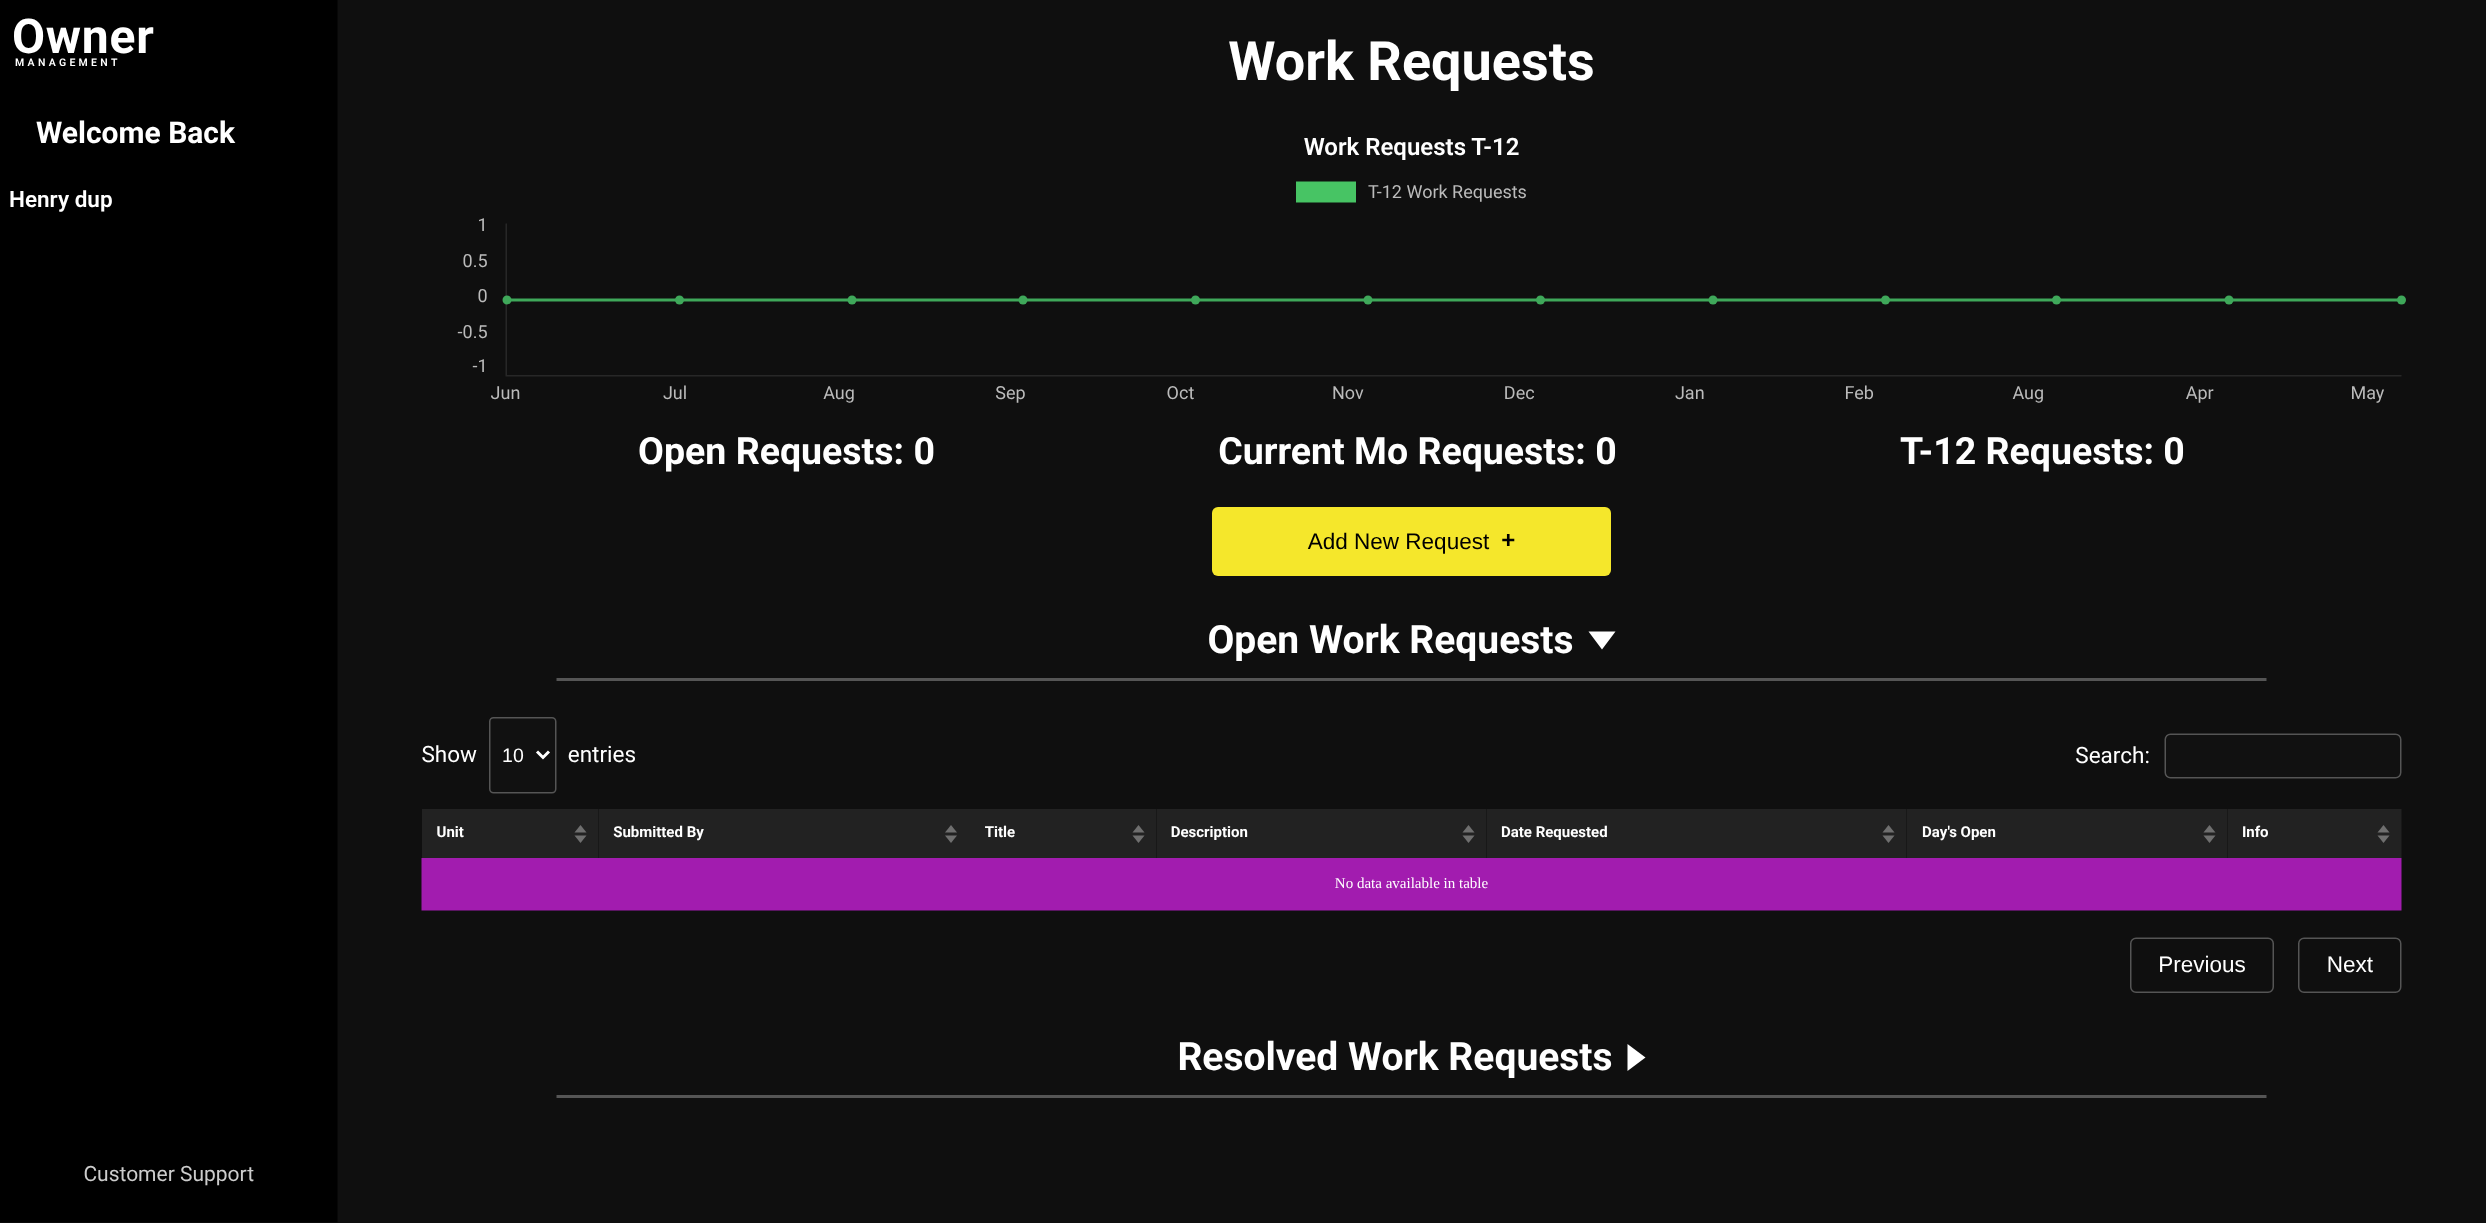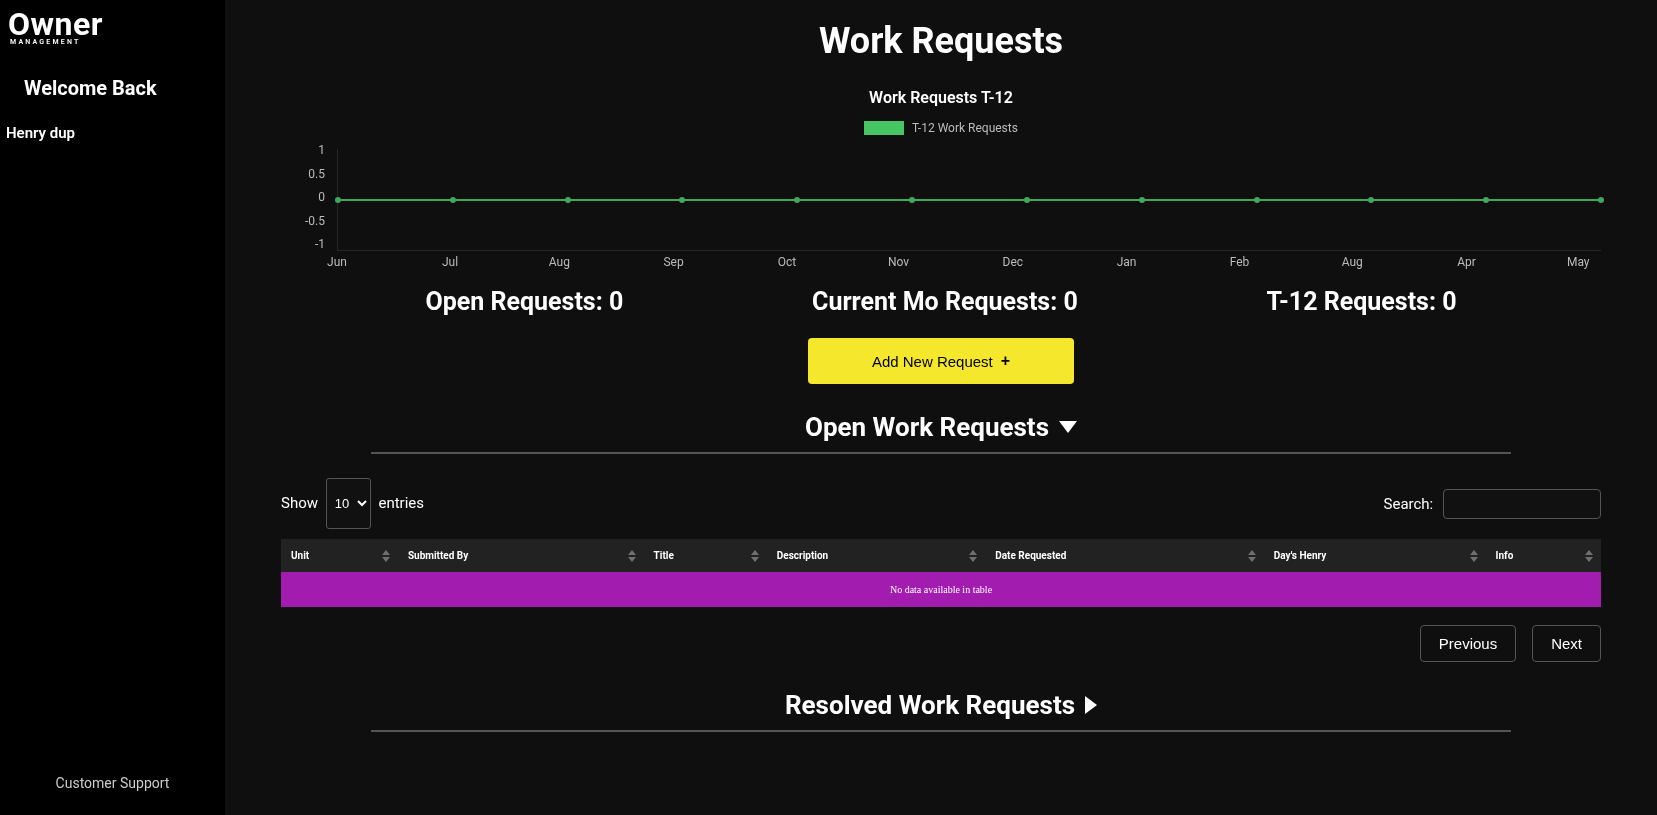--- a/index.html
+++ b/index.html
@@ -167,21 +167,21 @@
               <span class="down"></span>
             </span></th>
         <th><span>Description</span><span class="sort">
               <span class="up"></span>
               <span class="down"></span>
             </span></th>
         <th><span>Date Requested</span><span class="sort">
               <span class="up"></span>
               <span class="down"></span>
             </span></th>
-        <th><span>Day's Henry</span><span class="sort">
+        <th><span>Day's Open</span><span class="sort">
               <span class="up"></span>
               <span class="down"></span>
             </span></th>
         <th><span>Info</span><span class="sort">
               <span class="up"></span>
               <span class="down"></span>
             </span></th>
       </tr>
     </thead>
     <tbody>

